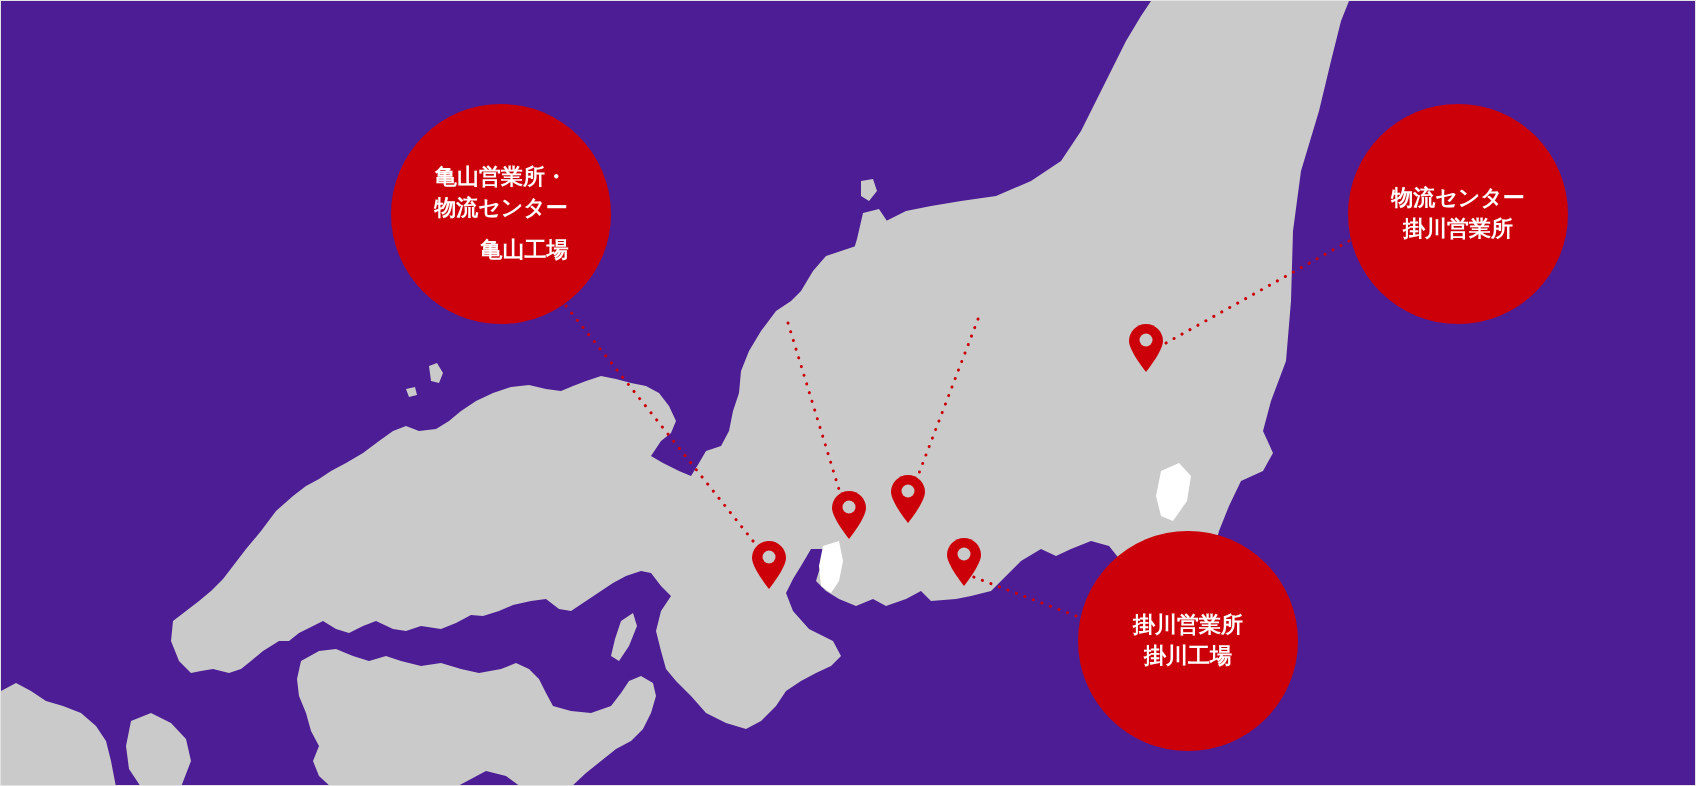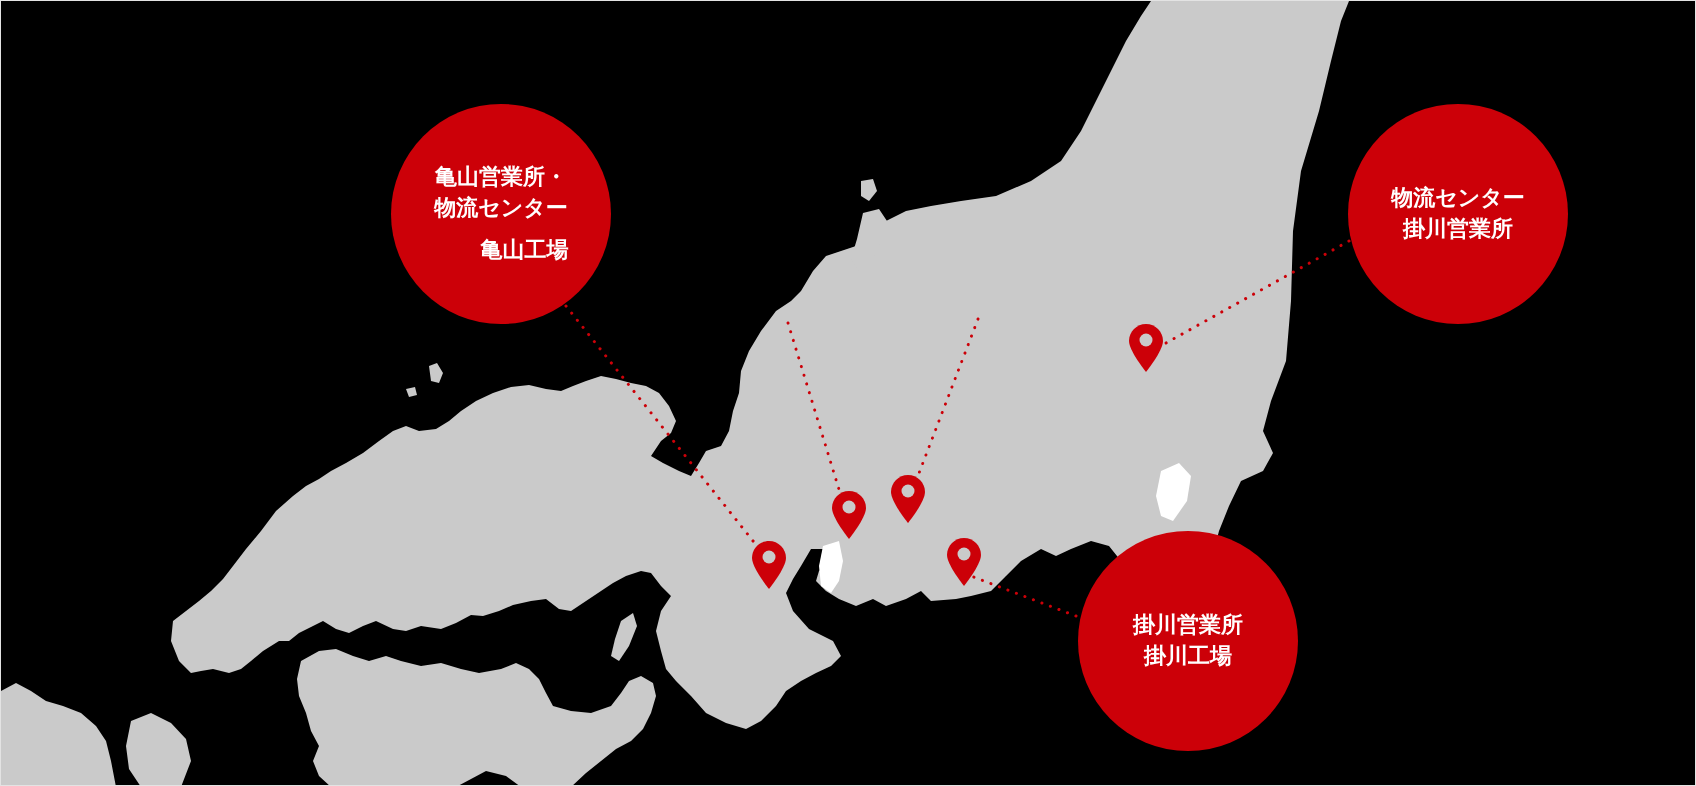--- a/index.html
+++ b/index.html
@@ -1,17 +1,17 @@
 <!DOCTYPE html>
 <html><head>
 <meta charset="utf-8">
 <style>
   html,body{margin:0;padding:0;background:#ffffff;}
   body{width:1696px;height:786px;overflow:hidden;font-family:"DejaVu Sans","Liberation Sans",sans-serif;}
-  .frame{position:absolute;left:0;top:0;width:1694px;height:784px;border:1px solid #e3e3e3;background:#000000;overflow:hidden;}
+  .frame{position:absolute;left:0;top:0;width:1694px;height:784px;border:1px solid #e3e3e3;background:#4c1d95;overflow:hidden;}
   svg.map{position:absolute;left:0;top:0;}
   .loc{position:absolute;width:220px;height:220px;border-radius:50%;background:#cc0008;color:#fff;display:flex;flex-direction:column;align-items:center;justify-content:center;text-align:center;font-weight:bold;font-size:22px;line-height:1.4;cursor:pointer;}
   .loc .line{display:block;white-space:nowrap;}
   .loc .gap{margin-top:12px;margin-left:47px;}
   .pin{position:absolute;width:34px;height:48px;cursor:pointer;}
 </style>
 </head>
 <body>
 
 <div class="frame">

